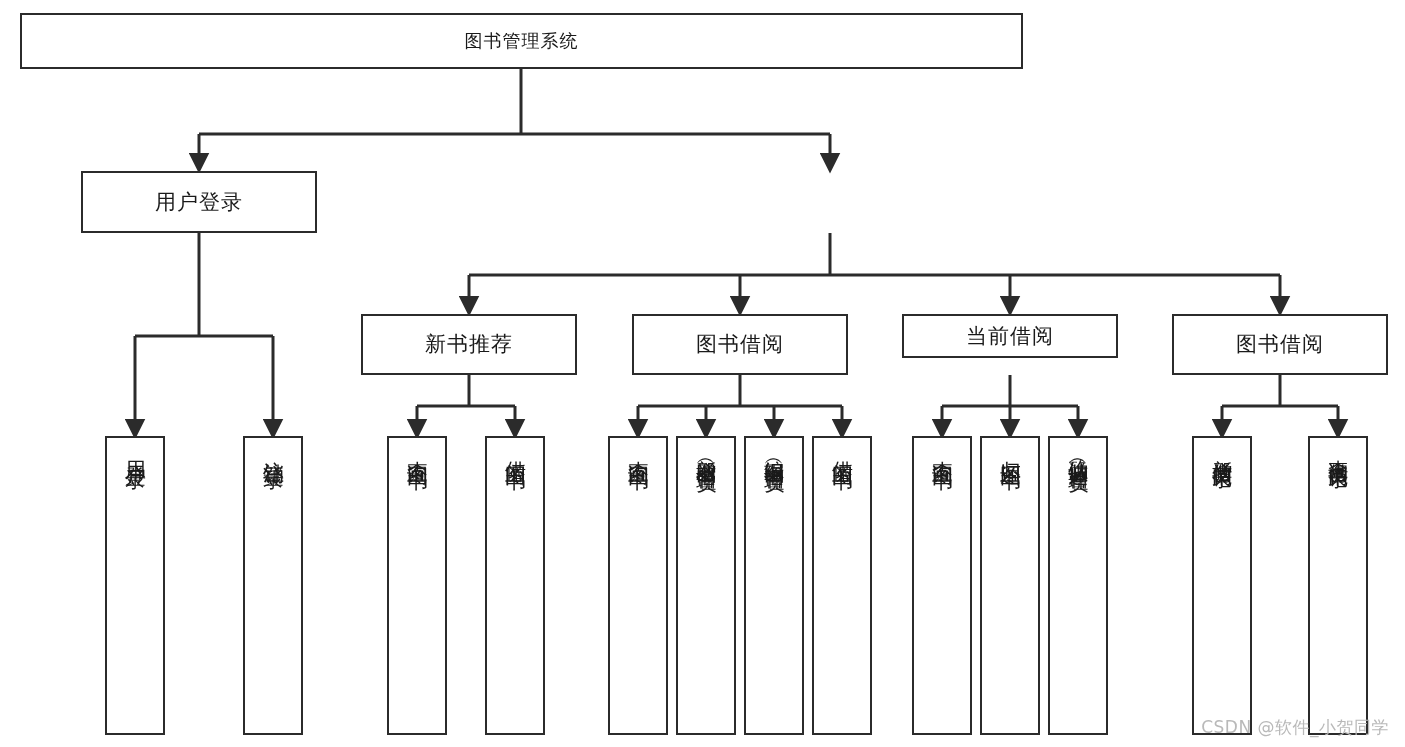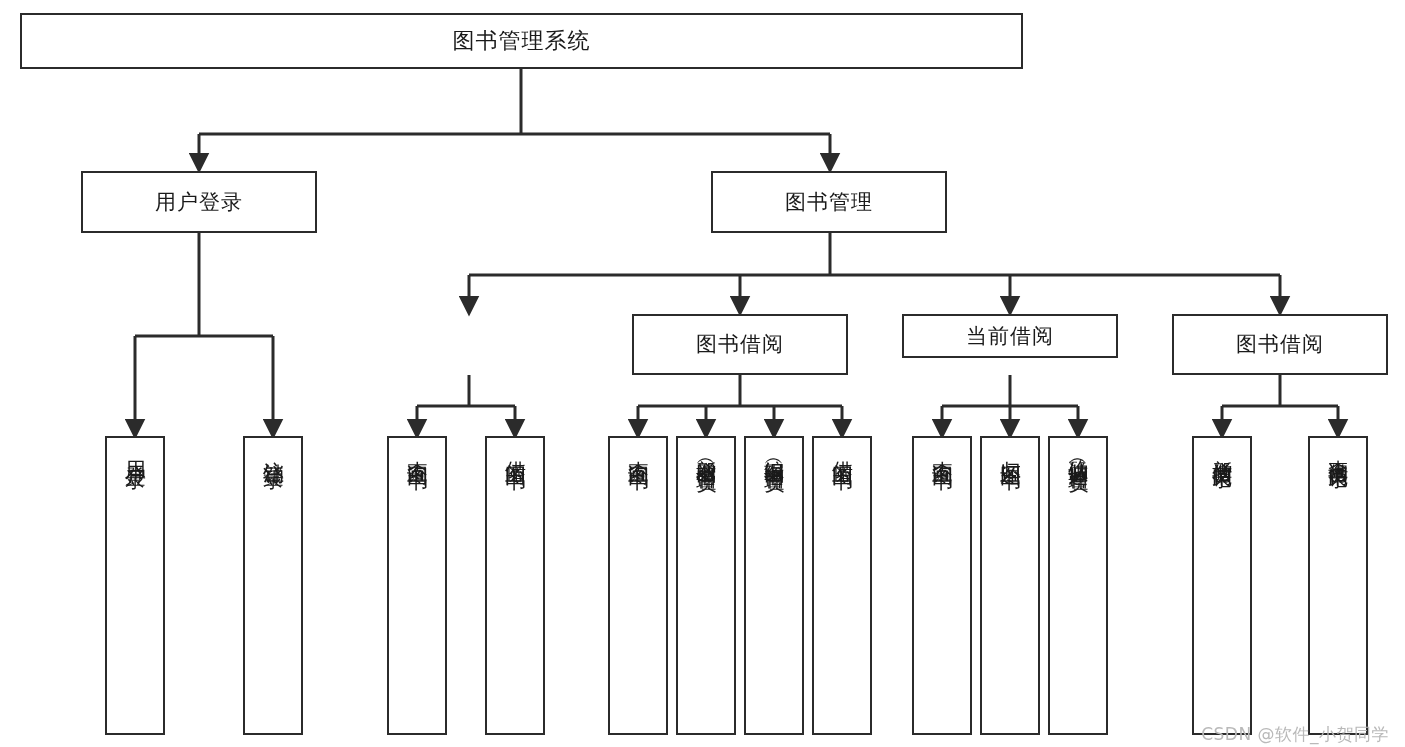--- a/index.html
+++ b/index.html
@@ -40,21 +40,21 @@
     display: block;
     text-align: center;
     line-height: 1.18;
     white-space: nowrap;
   }
   .node.horiz .label {
     font-size: 21px;
     letter-spacing: 1px;
   }
   .node.root .label {
-    font-size: 22px;
+    font-size: 18px;
     letter-spacing: 1px;
   }
   .node.vert {
     align-items: flex-start;
     justify-content: center;
     padding-top: 6px;
   }
   .node.vert .label {
     writing-mode: vertical-rl;
     text-orientation: upright;
@@ -63,21 +63,21 @@
     letter-spacing: 3px;
     white-space: nowrap;
   }
   .node.vert.tall .label {
     font-size: 20px;
     letter-spacing: 2px;
   }
   .watermark {
     position: absolute;
     right: 16px;
-    bottom: 1px;
+    bottom: 8px;
     font-size: 17px;
     color: #b9b9b9;
     letter-spacing: 0.5px;
     white-space: nowrap;
   }
 </style>
 </head>
 <body>
 
 <div id="canvas">
@@ -134,24 +134,24 @@
     </g>
   </svg>
 
   <div class="node root horiz" style="left:20px; top:13px; width:1003px; height:56px;">
     <span class="label">图书管理系统</span>
   </div>
 
   <div class="node horiz" style="left:81px; top:171px; width:236px; height:62px;">
     <span class="label">用户登录</span>
   </div>
-  <div class="node horiz" style="left:711px; top:171px; width:236px; height:62px;">
-    <span class="label">图书管理</span>
-  </div>
-
+
+  <div class="node horiz" style="left:361px; top:314px; width:216px; height:61px;">
+    <span class="label">新书推荐</span>
+  </div>
   <div class="node horiz" style="left:632px; top:314px; width:216px; height:61px;">
     <span class="label">图书借阅</span>
   </div>
   <div class="node horiz" style="left:902px; top:314px; width:216px; height:44px;">
     <span class="label">当前借阅</span>
   </div>
   <div class="node horiz" style="left:1172px; top:314px; width:216px; height:61px;">
     <span class="label">图书借阅</span>
   </div>
 

